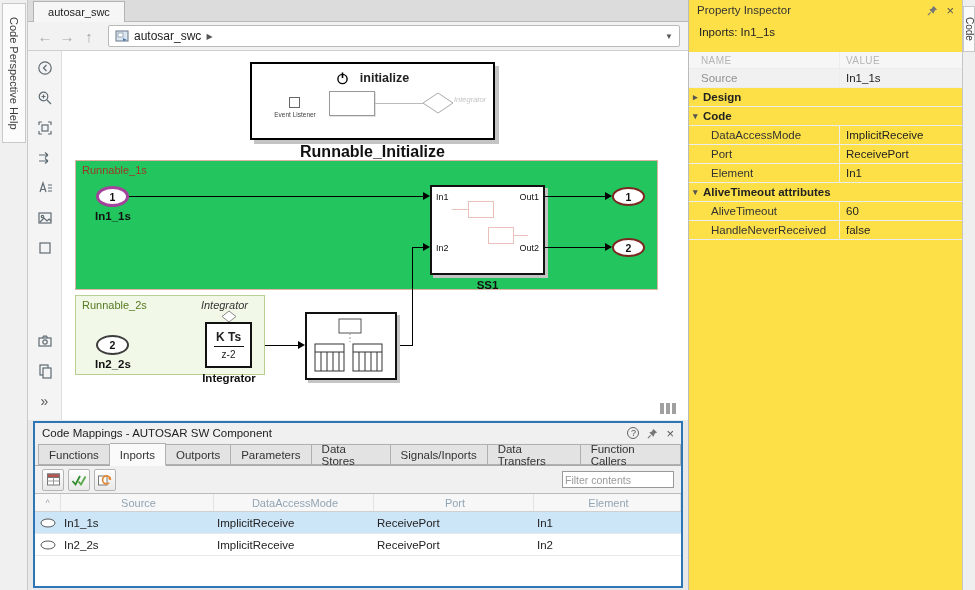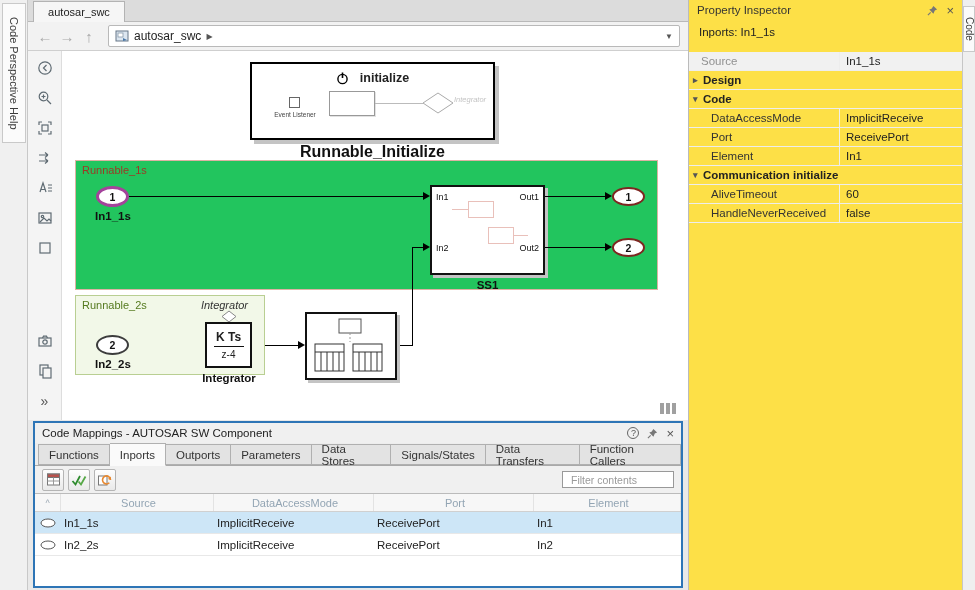--- a/index.html
+++ b/index.html
@@ -111,21 +111,21 @@
   .helpc { width:12px; height:12px; border:1px solid #666; border-radius:50%; font-size:9px; color:#555;
            display:flex; align-items:center; justify-content:center; }
   .cm-tabs { height:23px; display:flex; align-items:flex-end; padding-left:3px; background:#ededed; border-bottom:1px solid #a9a9a9; }
   .cm-tab { height:21px; padding:0 10px; display:flex; align-items:center; font-size:11.5px;
             background:#e3e3e3; border:1px solid #b0b0b0; border-left:none; color:#333; }
   .cm-tab:first-child { border-left:1px solid #b0b0b0; }
   .cm-tab.active { background:#fafafa; height:23px; border-bottom:1px solid #fafafa; margin-bottom:-1px; font-weight:normal; }
   .cm-toolbar { height:27px; display:flex; align-items:center; gap:4px; padding:0 7px; background:#f0f0f0; }
   .cm-btn { width:22px; height:22px; border:1px solid #b5b5b5; border-radius:2px; background:linear-gradient(#fefefe,#e9e9e9);
             display:flex; align-items:center; justify-content:center; }
-  .cm-filter { margin-left:auto; width:112px; height:17px; border:1px solid #999; font-size:10.5px; padding:1px 8px;
+  .cm-filter { margin-left:auto; width:112px; height:17px; border:1px solid #999; font-size:10.5px; padding:1px 2px;
                font-family:"Liberation Sans", sans-serif; }
   .cm-filter::placeholder { color:#9a9a9a; }
   .cm-table { flex:1; background:#fff; border-top:1px solid #bbb; display:flex; flex-direction:column; overflow:hidden; }
   .cm-thead { height:18px; display:flex; align-items:center; background:#f7f7f7; border-bottom:1px solid #d0d0d0;
               color:#93a5b4; font-size:11px; }
   .cm-thead .c { text-align:center; border-right:1px solid #e3e3e3; align-self:stretch; display:flex; align-items:center; justify-content:center; }
   .cm-row { height:22px; display:flex; align-items:center; border-bottom:1px solid #e8e8e8; font-size:11.5px; color:#222; }
   .cm-row.selected { background:#cde6f7; }
   .col-i { width:26px; display:flex; align-items:center; justify-content:center; }
   .col-1 { width:153px; padding-left:3px; }
@@ -305,21 +305,21 @@
       <span>2</span>
     </div>
     <div class="blk-label" style="left:18px;top:307px;width:66px">In2_2s</div>
 
     <svg class="abs" style="left:159px;top:259px" width="16" height="13">
       <polygon points="8,1 15,6.5 8,12 1,6.5" fill="#fff" stroke="#888" stroke-width="1"></polygon>
     </svg>
     <div class="abs" id="integ">
       <div class="num">K Ts</div>
       <div class="bar"></div>
-      <div class="den">z-4</div>
+      <div class="den">z-2</div>
     </div>
     <div class="blk-label" style="left:136px;top:321px;width:62px">Integrator</div>
 
     <div class="abs" id="sub2">
       <svg width="88" height="64" viewBox="0 0 88 64">
         <rect x="32" y="5" width="22" height="14" fill="#fff" stroke="#555"></rect>
         <line x1="43" y1="19" x2="43" y2="28" stroke="#999" stroke-dasharray="2,2"></line>
         <g fill="#fff" stroke="#333">
           <rect x="8" y="30" width="29" height="27"></rect>
           <line x1="8" y1="38" x2="37" y2="38"></line>
@@ -357,21 +357,21 @@
         </svg>
         <span class="closex">×</span>
       </span>
     </div>
     <div class="cm-tabs">
       <div class="cm-tab">Functions</div>
       <div class="cm-tab active">Inports</div>
       <div class="cm-tab">Outports</div>
       <div class="cm-tab">Parameters</div>
       <div class="cm-tab">Data Stores</div>
-      <div class="cm-tab">Signals/States</div>
+      <div class="cm-tab">Signals/Inports</div>
       <div class="cm-tab">Data Transfers</div>
       <div class="cm-tab">Function Callers</div>
     </div>
     <div class="cm-toolbar">
       <div class="cm-btn">
         <svg width="15" height="15" viewBox="0 0 15 15">
           <rect x="1.5" y="2" width="12" height="11" fill="#fff" stroke="#777"></rect>
           <rect x="1.5" y="2" width="12" height="3.5" fill="#b8534e" stroke="#777"></rect>
           <line x1="7.5" y1="5.5" x2="7.5" y2="13" stroke="#999"></line>
             <line x1="1.5" y1="9" x2="13.5" y2="9" stroke="#999"></line>
@@ -433,20 +433,24 @@
       <span class="ticons">
         <svg width="11" height="11" viewBox="0 0 12 12">
           <path d="M7 1l4 4-2.5 1L7 9.5 2.5 5l2.5-1z" fill="#777"></path>
             <line x1="4" y1="8" x2="1" y2="11" stroke="#777" stroke-width="1.2"></line>
         </svg>
         <span class="closex">×</span>
       </span>
     </div>
     <div class="pi-sub">Inports: In1_1s</div>
     <div class="pi-gap"></div>
+    <div class="pi-head">
+      <div class="n">NAME</div>
+      <div class="v">VALUE</div>
+    </div>
 
     <div class="pi-row pi-source">
       <div class="pi-name">Source</div>
       <div class="pi-val">In1_1s</div>
     </div>
     <div class="pi-row pi-group">
       <span class="grp-caret">▸</span>
       <span>Design</span>
     </div>
     <div class="pi-row pi-group">
@@ -460,21 +464,21 @@
     <div class="pi-row pi-sub-row">
       <div class="pi-name">Port</div>
       <div class="pi-val">ReceivePort</div>
     </div>
     <div class="pi-row pi-sub-row">
       <div class="pi-name">Element</div>
       <div class="pi-val">In1</div>
     </div>
     <div class="pi-row pi-group">
       <span class="grp-caret">▾</span>
-      <span>Communication initialize</span>
+      <span>AliveTimeout attributes</span>
     </div>
     <div class="pi-row pi-sub-row">
       <div class="pi-name">AliveTimeout</div>
       <div class="pi-val">60</div>
     </div>
     <div class="pi-row pi-sub-row">
       <div class="pi-name">HandleNeverReceived</div>
       <div class="pi-val">false</div>
     </div>
   </div>

